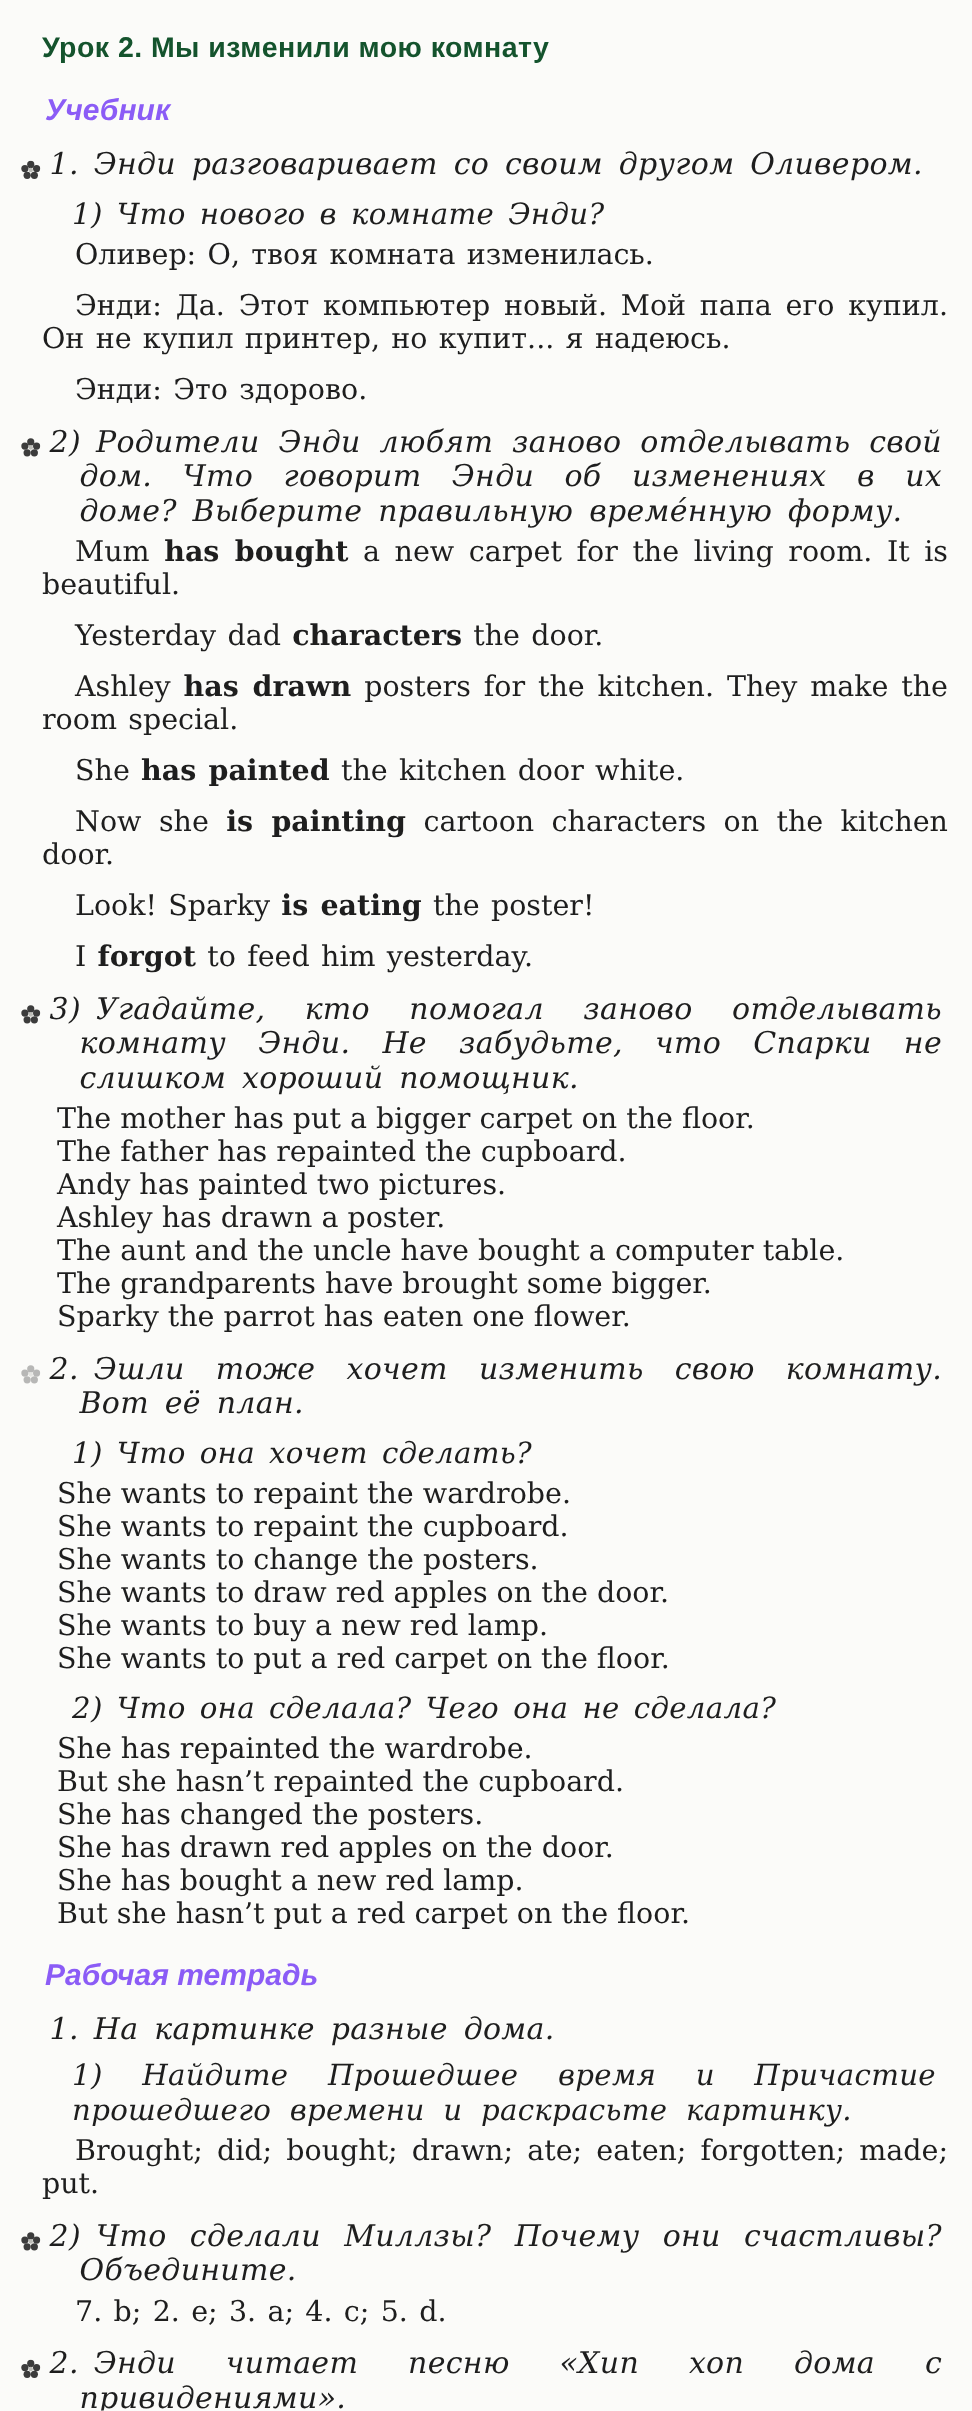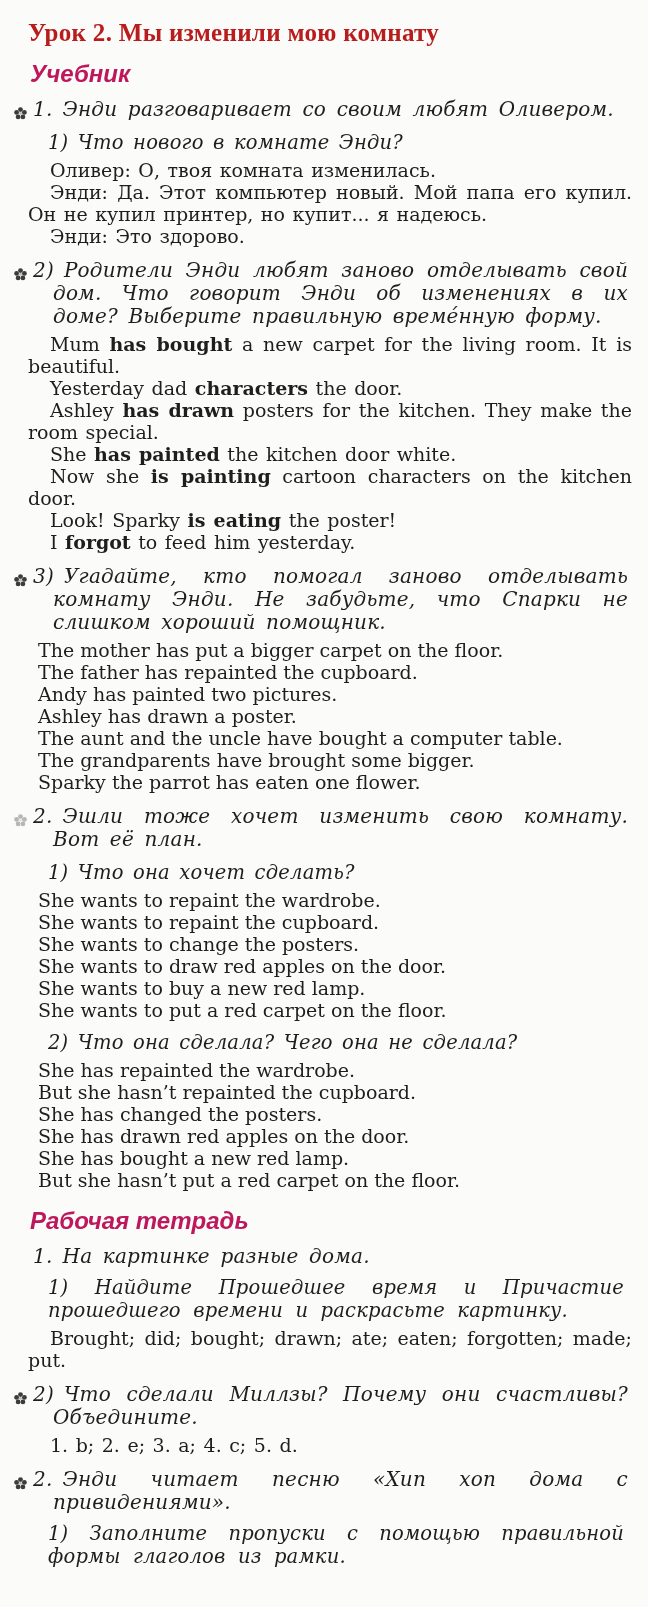--- a/index.html
+++ b/index.html
@@ -6,30 +6,30 @@
   body{
     width:648px;height:1607px;overflow:hidden;
     background:#fbfbf9;
     font-family:"DejaVu Serif", serif;
     color:#1e1e1e;
     font-size:19px;
   }
   .page{padding:12px 16px 0 28px;position:relative;}
 
   .title{
-    font-family:Liberation Serif, serif;
+    font-family:Liberation Sans, sans-serif;
     font-weight:bold;font-style:normal;
-    font-size:25px;line-height:30px;
-    letter-spacing:.3px;color:#b91c1c;
+    font-size:19px;line-height:30px;
+    letter-spacing:.3px;color:#14532d;
     margin:6px 0 0 0;
   }
   .sec{
     font-family:"Liberation Sans", sans-serif;
     font-weight:bold;font-style:italic;
-    font-size:24px;line-height:24px;color:#be185d;
+    font-size:20px;line-height:24px;color:#8b5cf6;
     margin:14px 0 0 2px;
   }
   .sec.wb{margin-top:18px;}
 
   .task{
     position:relative;
     font-style:italic;
     font-size:20px;line-height:23px;
     padding-left:25px;text-indent:-20px;
     margin:12px 4px 0 0;
@@ -56,21 +56,21 @@
     margin:8px 8px 0 20px;
     text-align:justify;
     word-spacing:6px;letter-spacing:.2px;
   }
 
   .para{
     margin:5px 0 0 0;
     text-indent:22px;text-align:justify;
     line-height:22px;word-spacing:1.5px;
   }
-  .para + .para{margin-top:0;}
+  .para + .para{margin-top:12px;}
   .ans{
     margin:5px 0 0 0;
     text-indent:22px;text-align:justify;
     line-height:22px;word-spacing:1.5px;
   }
   .line{
     margin:0 0 0 10px;line-height:22px;
   }
   .group{margin-top:5px;}
   b{font-weight:bold;}
@@ -88,21 +88,21 @@
     <span class="bullet"><svg width="13" height="13" viewBox="0 0 13 13">
           <g fill="#3c3c3c">
             <circle cx="6.5" cy="2.6" r="2.4"></circle>
             <circle cx="10.4" cy="5.4" r="2.4"></circle>
             <circle cx="8.9" cy="9.9" r="2.4"></circle>
             <circle cx="4.1" cy="9.9" r="2.4"></circle>
             <circle cx="2.6" cy="5.4" r="2.4"></circle>
             <circle cx="6.5" cy="6.3" r="1.5" fill="#bdbdb8"></circle>
           </g>
         </svg></span>
-    <span class="num">1.</span><span>Энди разговаривает со своим любят Оливером.</span>
+    <span class="num">1.</span><span>Энди разговаривает со своим другом Оливером.</span>
   </div>
 
   <div class="sub">1) Что нового в комнате Энди?</div>
 
   <div class="group">
     <p class="para">Оливер: О, твоя комната изменилась.</p>
     <p class="para">Энди: Да. Этот компьютер новый. Мой папа его купил. Он не купил принтер, но купит... я надеюсь.</p>
     <p class="para">Энди: Это здорово.</p>
   </div>
 
@@ -207,21 +207,21 @@
             <circle cx="10.4" cy="5.4" r="2.4"></circle>
             <circle cx="8.9" cy="9.9" r="2.4"></circle>
             <circle cx="4.1" cy="9.9" r="2.4"></circle>
             <circle cx="2.6" cy="5.4" r="2.4"></circle>
             <circle cx="6.5" cy="6.3" r="1.5" fill="#bdbdb8"></circle>
           </g>
         </svg></span>
     <span class="num">2)</span><span>Что сделали Миллзы? Почему они счастливы? Объедините.</span>
   </div>
 
-  <p class="ans">1. b; 2. e; 3. a; 4. c; 5. d.</p>
+  <p class="ans">7. b; 2. e; 3. a; 4. c; 5. d.</p>
 
   <div class="task">
     <span class="bullet"><svg width="13" height="13" viewBox="0 0 13 13">
           <g fill="#3c3c3c">
             <circle cx="6.5" cy="2.6" r="2.4"></circle>
             <circle cx="10.4" cy="5.4" r="2.4"></circle>
             <circle cx="8.9" cy="9.9" r="2.4"></circle>
             <circle cx="4.1" cy="9.9" r="2.4"></circle>
             <circle cx="2.6" cy="5.4" r="2.4"></circle>
             <circle cx="6.5" cy="6.3" r="1.5" fill="#bdbdb8"></circle>

